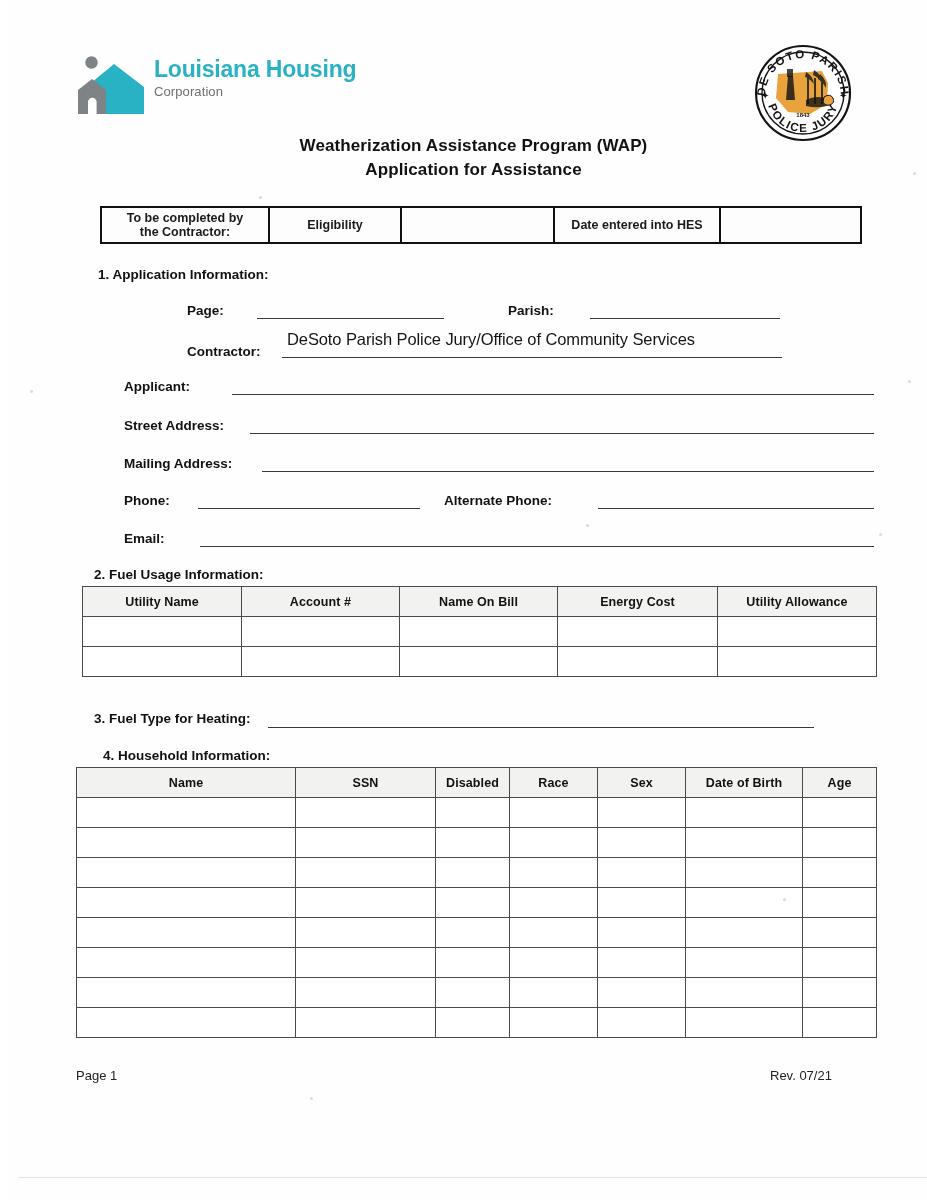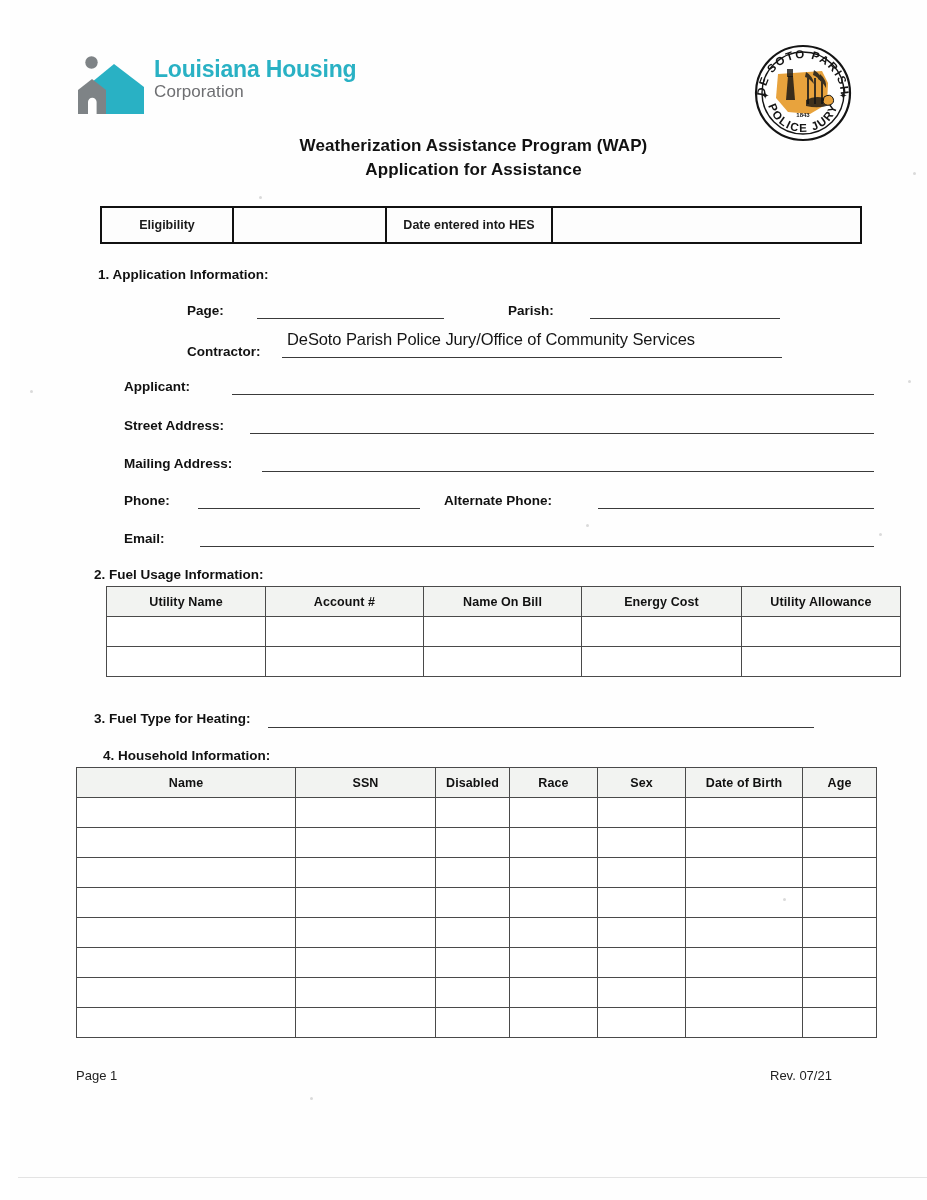--- a/index.html
+++ b/index.html
@@ -60,21 +60,21 @@
   }
   .logo-line1 {
     font-size: 23px;
     font-weight: bold;
     color: #29b1c4;
     letter-spacing: -0.2px;
     line-height: 26px;
     white-space: nowrap;
   }
   .logo-line2 {
-    font-size: 17px;
+    font-size: 13px;
     font-weight: normal;
     color: #6d6e71;
     line-height: 20px;
     letter-spacing: 0.1px;
     white-space: nowrap;
   }
 
   .seal {
     position: absolute;
     left: 738px;
@@ -253,20 +253,26 @@
       <text font-family="'Liberation Sans', sans-serif" font-size="10" fill="#141414" x="91" y="61">✦</text>
     </svg>
 
     <div class="doc-title">
       <span>Weatherization Assistance Program (WAP)</span>
       <span class="t2">Application for Assistance</span>
     </div>
   </div>
 
   <div class="contractor-table">
+    <div class="cell c-w1">
+      <span>
+        <span>To be completed by</span><br>
+        <span>the Contractor:</span>
+      </span>
+    </div>
     <div class="cell c-w2">Eligibility</div>
     <div class="cell c-w3"></div>
     <div class="cell c-w4">Date entered into HES</div>
     <div class="cell c-w5"></div>
   </div>
 
   <div class="sec-head" style="left:88px; top:267px;">1. Application Information:</div>
 
   <div class="fld-label" style="left:177px; top:303px;">Page:</div>
   <div class="fld-line" style="left:247px; top:318px; width:187px;"></div>
@@ -299,21 +305,21 @@
   <div class="fld-label" style="left:434px; top:493px;">Alternate Phone:</div>
   <div class="fld-line" style="left:588px; top:508px; width:276px;"></div>
   <div class="fld-value" style="left:593px; top:489px;"></div>
 
   <div class="fld-label" style="left:114px; top:531px;">Email:</div>
   <div class="fld-line" style="left:190px; top:546px; width:674px;"></div>
   <div class="fld-value" style="left:195px; top:527px;"></div>
 
   <div class="sec-head" style="left:84px; top:567px;">2. Fuel Usage Information:</div>
 
-  <table class="dtable" id="fuel-table" style="left:72px; top:586px; width:794px;margin-left:24px;">
+  <table class="dtable" id="fuel-table" style="left:72px; top:586px; width:794px;">
     <colgroup>
       <col style="width:159px">
         <col style="width:158px">
         <col style="width:158px">
         <col style="width:160px">
         <col style="width:159px">
     </colgroup>
     <thead>
       <tr>
         <th>Utility Name</th>

